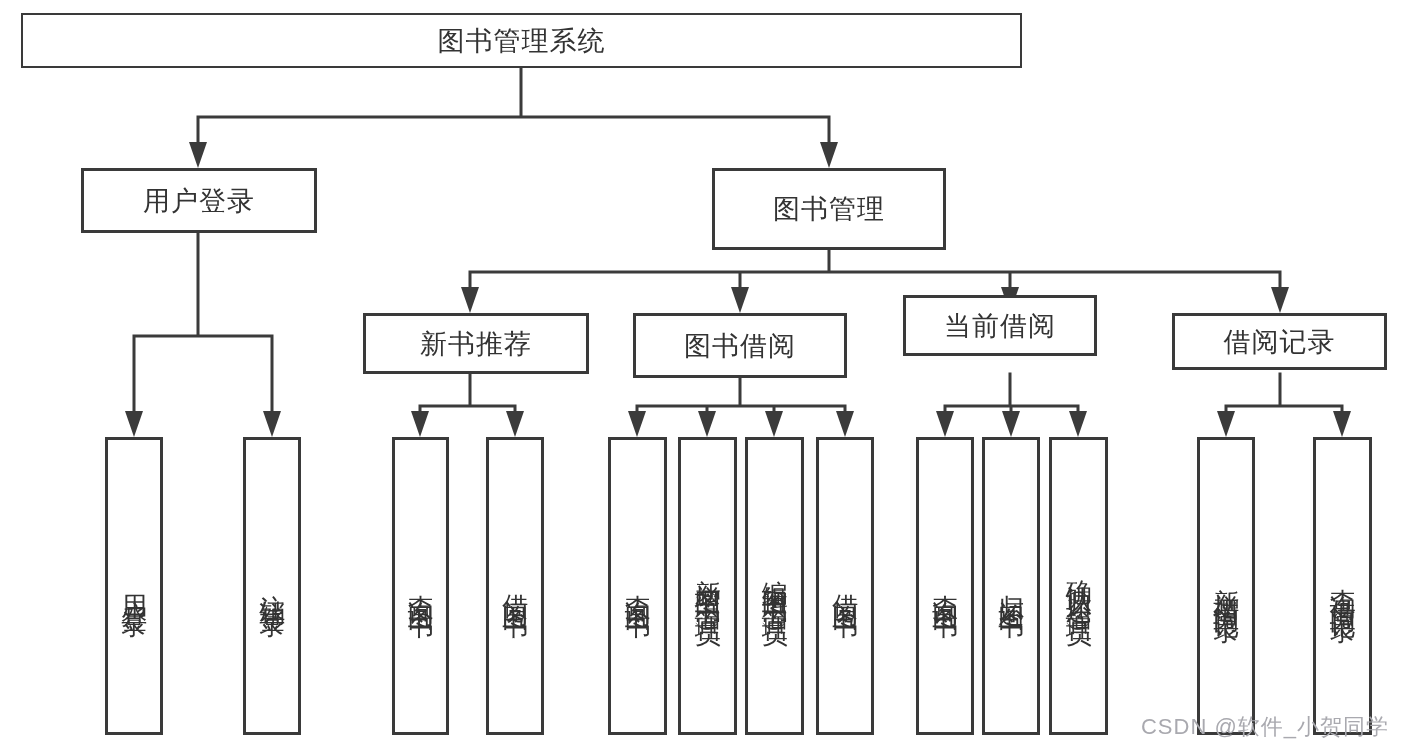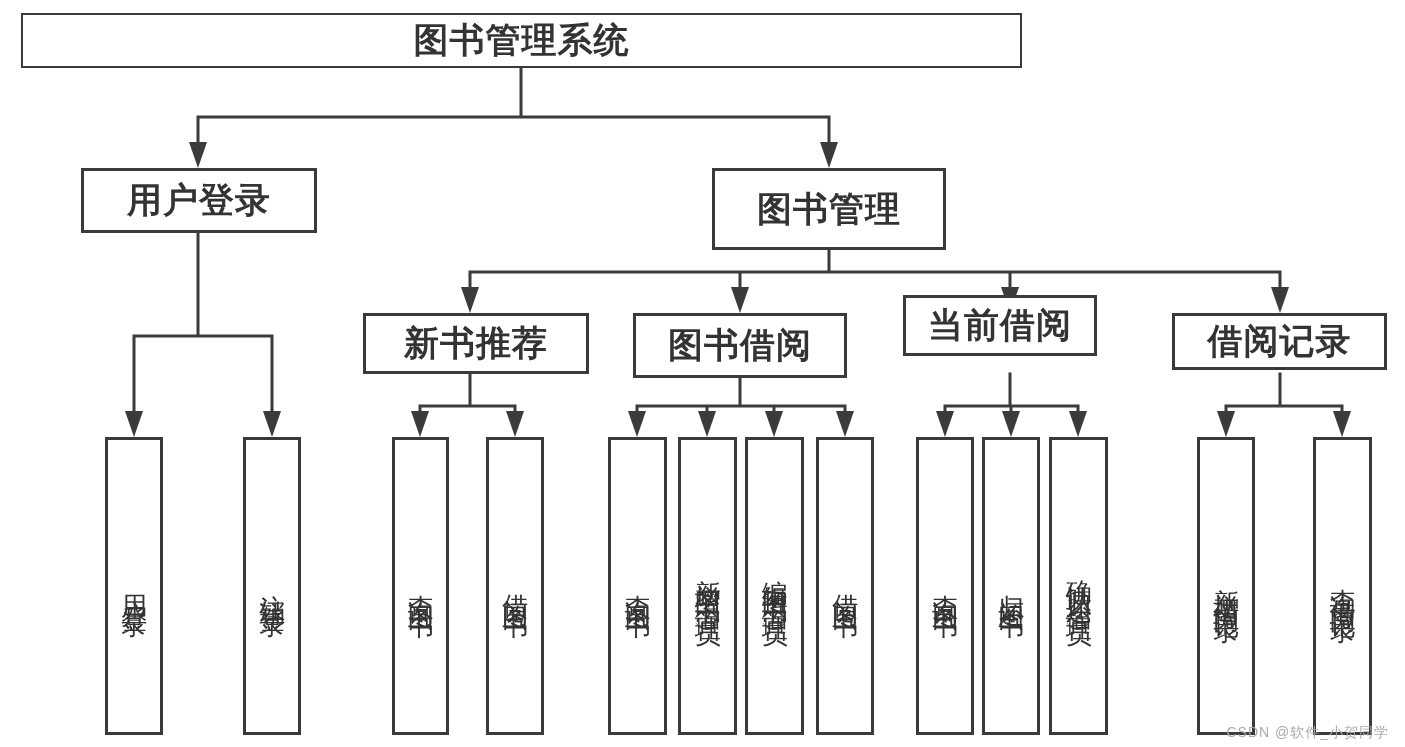--- a/index.html
+++ b/index.html
@@ -7,28 +7,28 @@
     position:relative;width:1405px;height:747px;background:#ffffff;
     font-family:"Liberation Sans","DejaVu Sans",sans-serif;overflow:hidden;
   }
   .lines{position:absolute;left:0;top:0;pointer-events:none;}
   .box{
     position:absolute;box-sizing:border-box;background:#ffffff;
     border:3px solid #3a3a3a;display:flex;align-items:center;justify-content:center;
     color:#333333;
   }
   .box.root{border-width:2px;}
-  .box.h span{font-size:35px;letter-spacing:1px;white-space:nowrap;font-weight:bold;}
+  .box.h span{font-size:27px;letter-spacing:1px;white-space:nowrap;}
   .box.v span{
     writing-mode:vertical-rl;text-orientation:mixed;
     font-size:26px;letter-spacing:6px;line-height:1.05;white-space:nowrap;
   }
   .watermark{
     position:absolute;right:16px;bottom:5px;z-index:6;
-    color:#a9a9af;font-size:14px;letter-spacing:1px;white-space:nowrap;
+    color:#a9a9af;font-size:22px;letter-spacing:1px;white-space:nowrap;
   }
 </style>
 </head>
 <body>
 
 <div class="stage">
 
   <svg class="lines" width="1405" height="747" viewBox="0 0 1405 747">
     <g stroke="#3b3b3b" stroke-width="3" fill="none" stroke-linecap="square">
 

